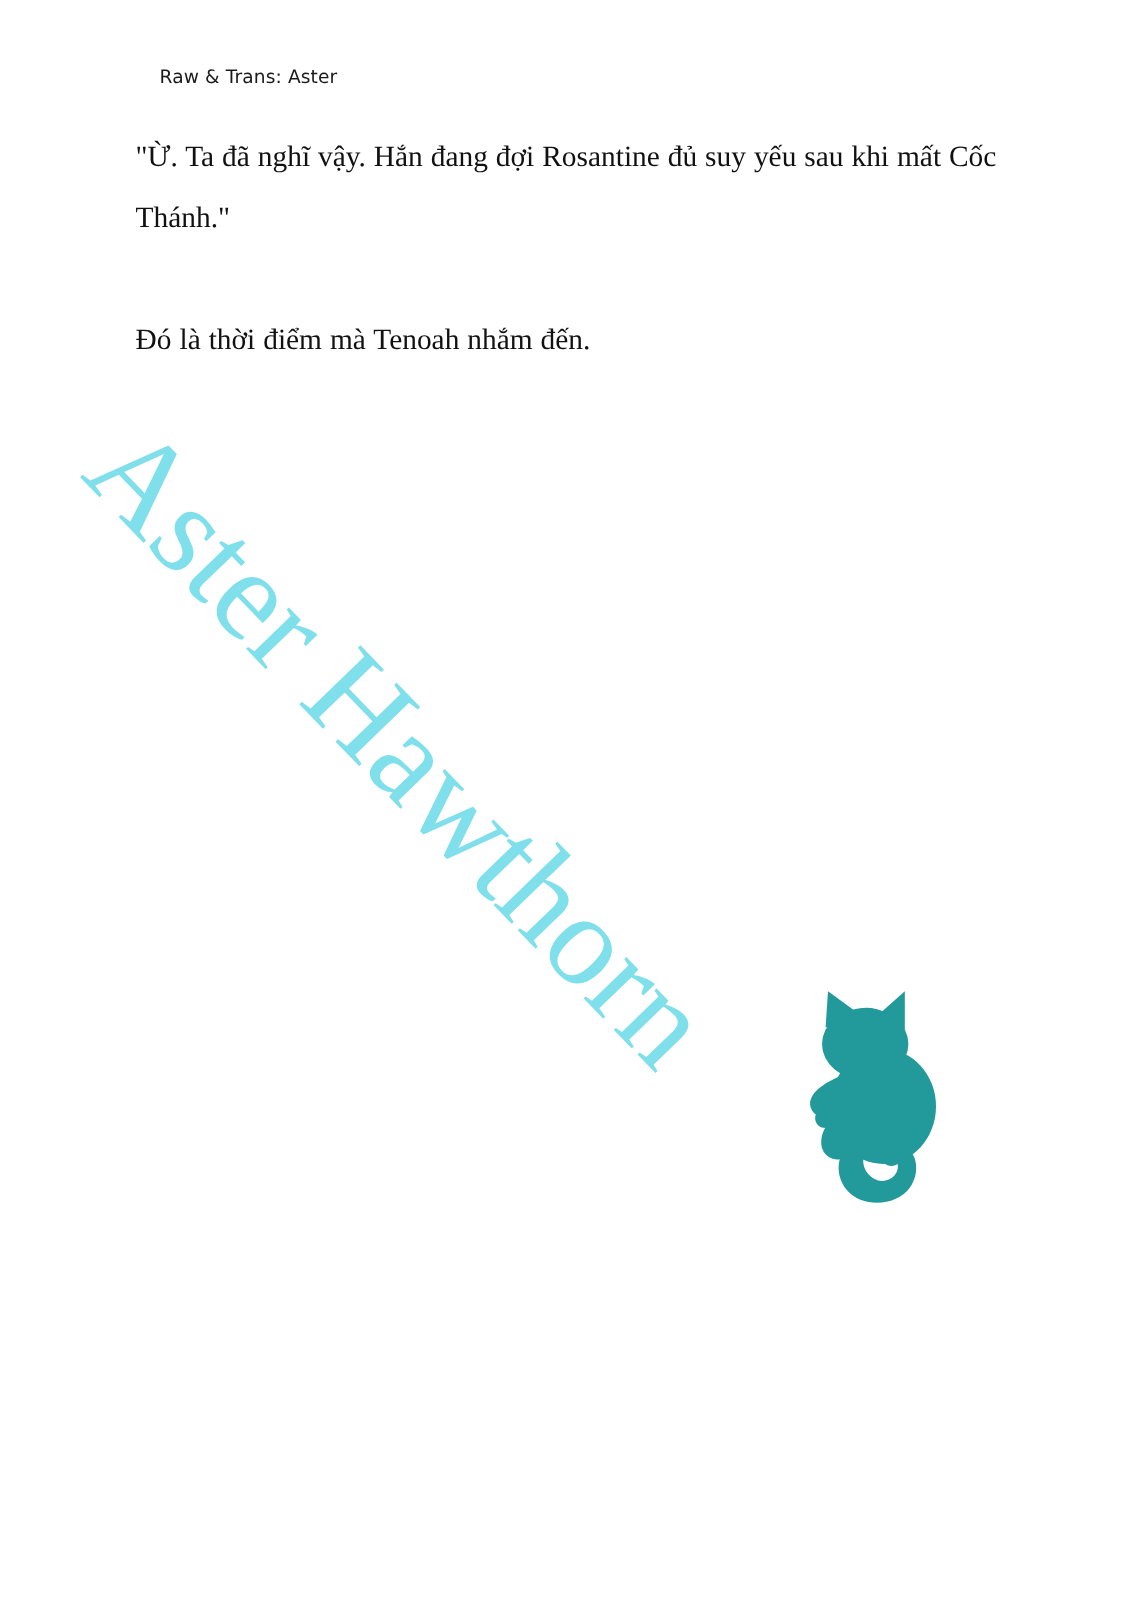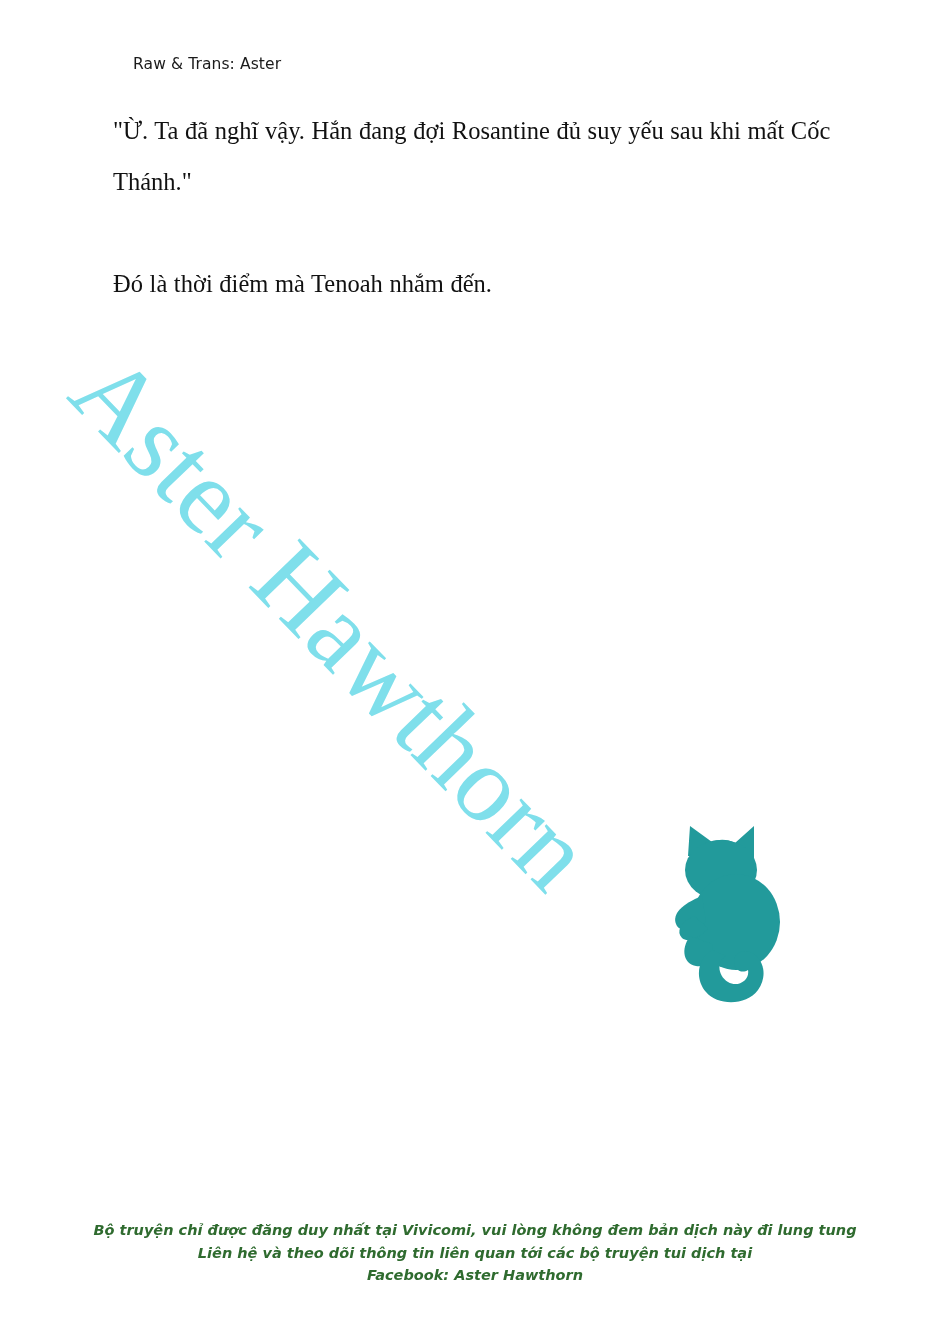--- a/index.html
+++ b/index.html
@@ -142,20 +142,15 @@
                  C68 158 66 144 76 138 Z"></path>
       </g>
     </svg>
   </div>
 
   <div id="body-text">
     <p class="para">"Ừ. Ta đã nghĩ vậy. Hắn đang đợi Rosantine đủ suy yếu sau khi mất Cốc Thánh."</p>
     <p class="para">Đó là thời điểm mà Tenoah nhắm đến.</p>
   </div>
 
-  <div id="footer-note">
-    <div class="footer-line">Bộ truyện chỉ được đăng duy nhất tại Vivicomi, vui lòng không đem bản dịch này đi lung tung</div>
-    <div class="footer-line">Liên hệ và theo dõi thông tin liên quan tới các bộ truyện tui dịch tại</div>
-    <div class="footer-line">Facebook: Aster Hawthorn</div>
-  </div>
 
 
 </div>
 
 </body></html>

